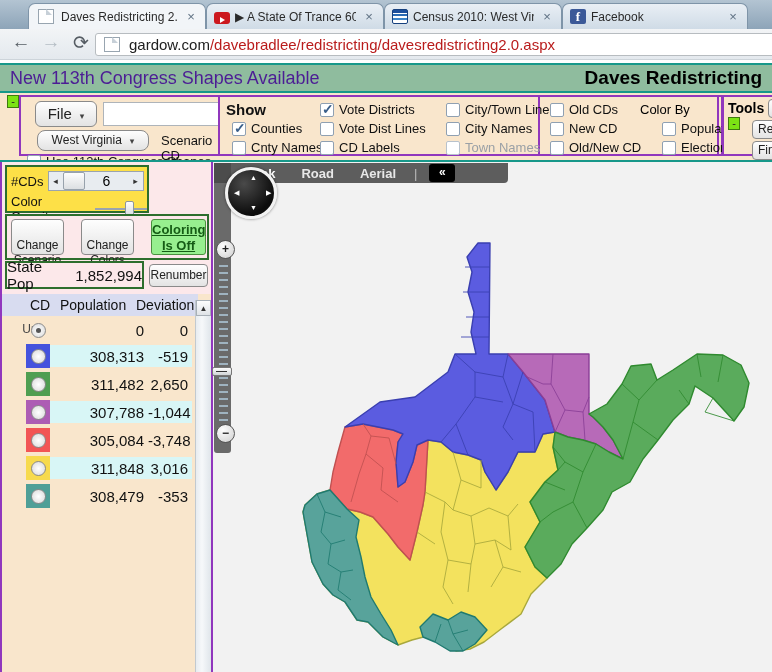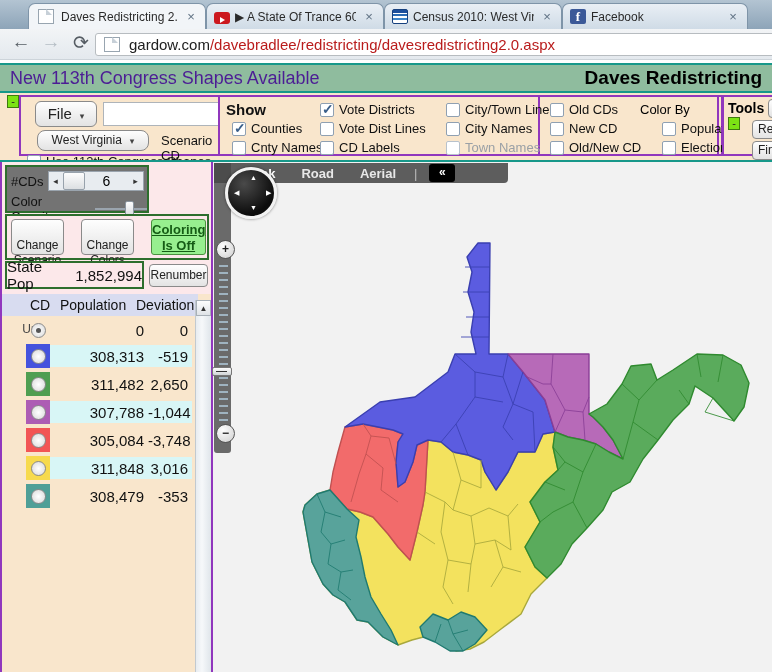--- a/index.html
+++ b/index.html
@@ -82,21 +82,21 @@
 
   
   #content { left:0; top:160px; width:772px; height:512px; background:#f2f2f2;
     border-top:2px solid #17988a; }
 
   
   #sidebar { position:absolute; left:0; top:0; width:213px; height:512px; background:#f9e6cc;
     border-left:2px solid #9137bd; border-right:2px solid #9137bd; }
   #sidebar-top { position:absolute; left:0; top:0; width:209px; height:132px; background:#fce8ea; }
   .gpanel { position:absolute; border:2px solid #2d6e2d; }
-  #cds-panel { left:3px; top:3px; width:144px; height:48px; background:#737373; }
+  #cds-panel { left:3px; top:3px; width:144px; height:48px; background:#fde047; }
   #cds-row { position:absolute; left:4px; top:4px; display:flex; align-items:center; }
   #cds-label, #opacity-label { font-size:13px; color:#111; }
   #cds-scroll { display:flex; margin-left:4px; border:1px solid #9aa4ae; background:#e8ecf0; height:20px; width:96px; }
   .sc-arrow { width:14px; font-size:9px; line-height:19px; text-align:center; color:#333; }
   .sc-thumb { width:22px; background:linear-gradient(#fdfdfd,#dcdfe2); border:1px solid #98a2ac; border-radius:2px; }
   #cds-value { flex:1; font-size:14px; text-align:center; line-height:19px; }
   #opacity-row { position:absolute; left:4px; top:27px; display:flex; align-items:center; }
   #opacity-slider { position:relative; width:52px; height:16px; margin-left:6px; }
   #opacity-slider .track { position:absolute; left:0; right:0; top:7px; height:2px; background:#9aa4ae; }
   #opacity-slider .knob { position:absolute; left:30px; top:0px; width:9px; height:16px;

